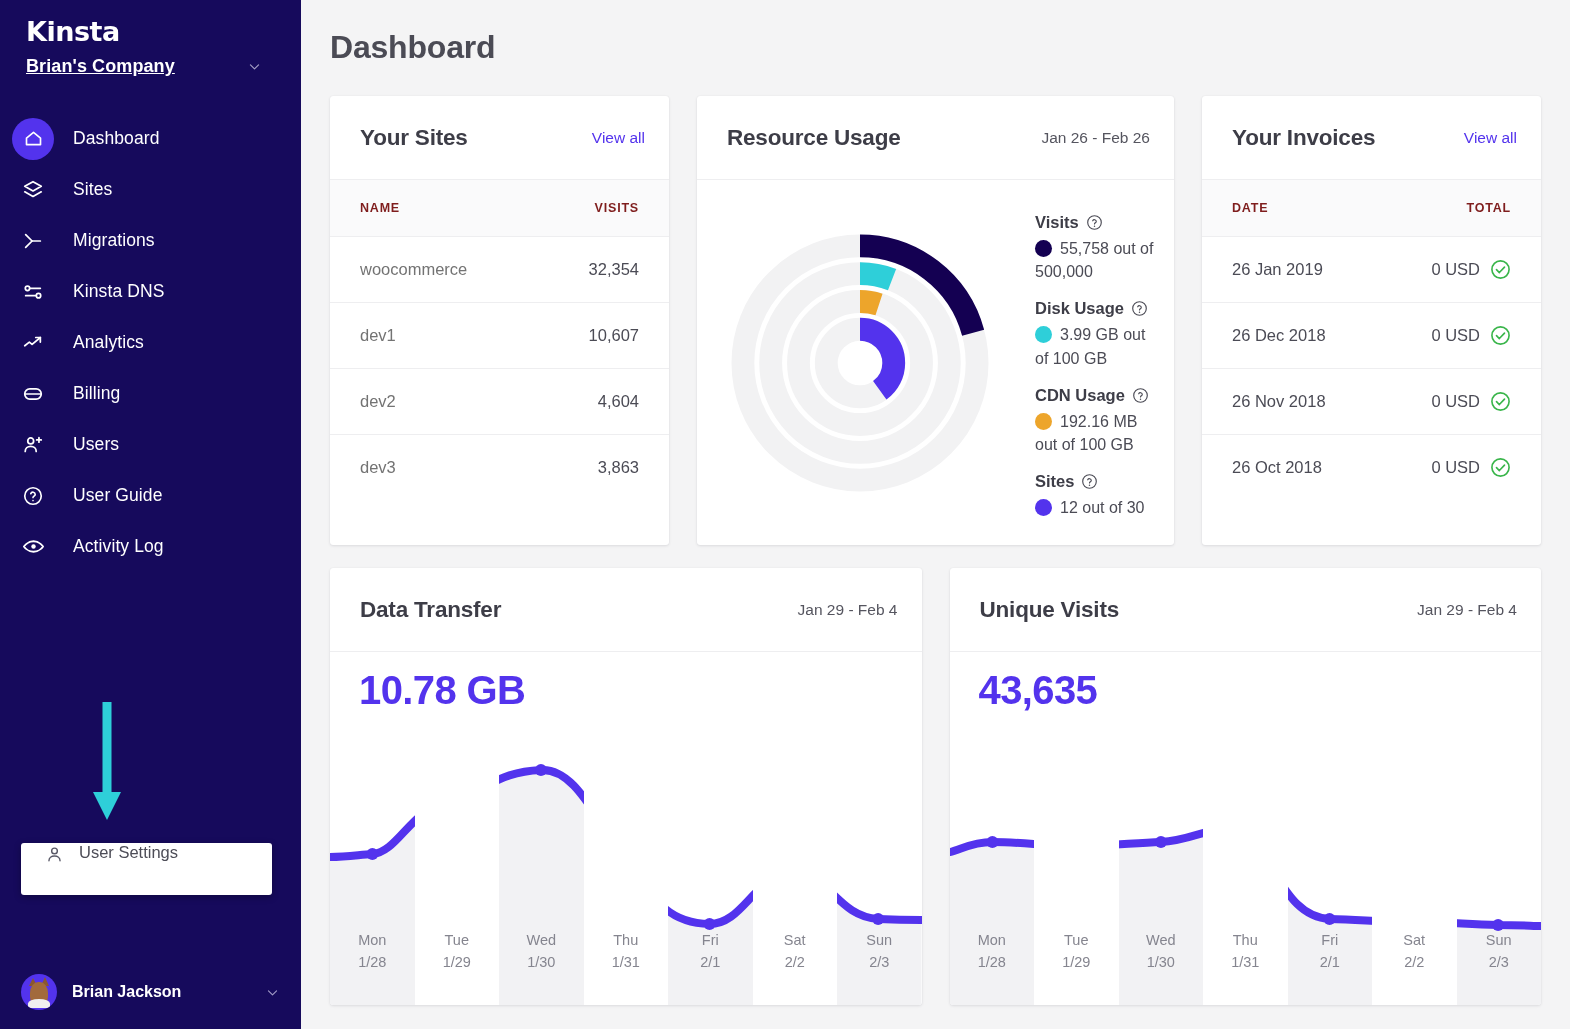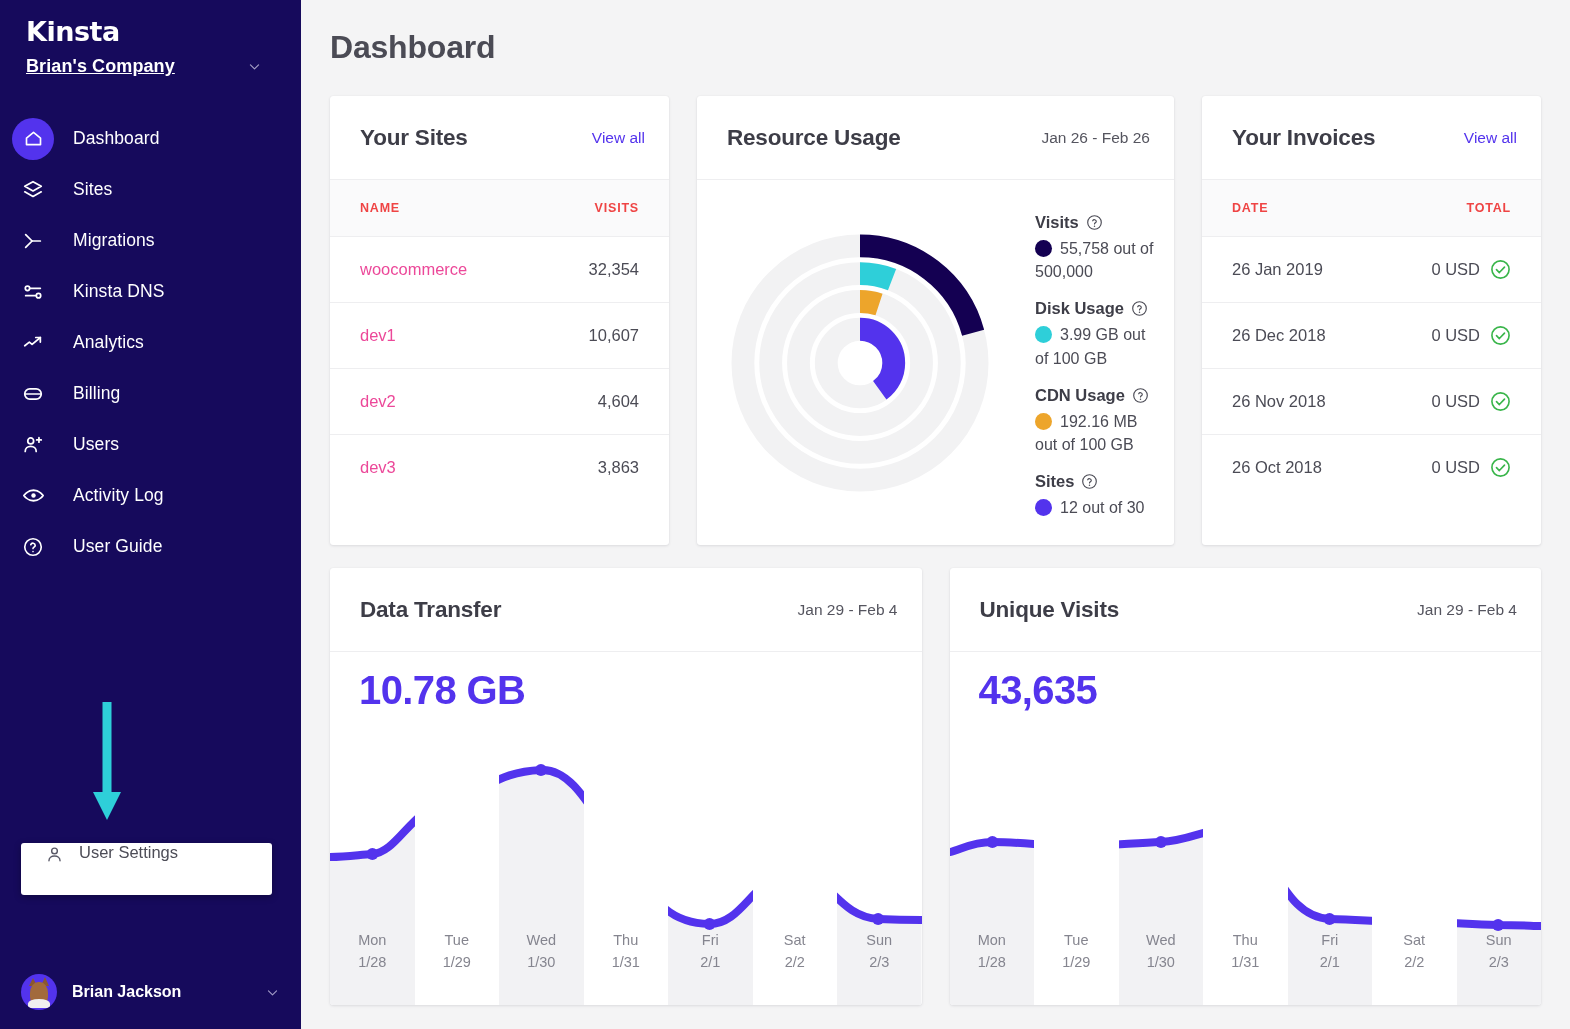--- a/index.html
+++ b/index.html
@@ -132,33 +132,33 @@
   .card-action {
     font-size: 15.5px; color: #5333ed; cursor: pointer;
   }
   .card-range { font-size: 15.5px; color: #55555f; }
 
   
   .tbl { width: 100%; border-collapse: collapse; }
   .tbl thead th {
     background: #fafafb;
     font-size: 12.5px; font-weight: 700; letter-spacing: .8px;
-    color: #ef4444; text-transform: uppercase;
+    color: #7f1d1d; text-transform: uppercase;
     text-align: left; height: 56px; padding: 0 30px;
     border-bottom: 1px solid #eeeef0;
   }
   .tbl thead th.r { text-align: right; }
   .tbl tbody td {
     height: 66px; padding: 0 30px;
     font-size: 16.5px; color: #4b4b55;
     border-bottom: 1px solid #eeeef0;
   }
   .tbl tbody td.r { text-align: right; }
   .tbl tbody tr:last-child td { border-bottom: none; }
-  .site-link { color: #ec4899; cursor: pointer; }
+  .site-link { color: #737373; cursor: pointer; }
   .tot-cell { display:flex; align-items:center; justify-content:flex-end; gap:10px; }
   .check-ico { width: 21px; height: 21px; }
   .check-ico svg { display:block; }
   .card-sites { width: 339px; flex: 0 0 339px; height: 449px; }
   .card-invoices { width: 339px; flex: 0 0 339px; height: 449px; }
   .card-resource { flex: 1; height: 449px; }
 
   
   .res-body { display: flex; height: 365px; padding: 0; }
   .donut-wrap { flex: 0 0 310px; display:flex; align-items:center; justify-content:center; padding-left:16px;}
@@ -291,37 +291,37 @@
               <circle cx="9.5" cy="7.5" r="3.2"></circle>
               <path d="M3.5 19c0-3.3 2.7-5.5 6-5.5s6 2.2 6 5.5"></path>
               <path d="M18.5 4v5M16 6.5h5"></path>
             </svg>
         </span>
         <span class="nav-label">Users</span>
       </div>
 
       <div class="nav-item">
         <span class="nav-ico">
-          <svg viewBox="0 0 24 24" width="23" height="23" fill="none" stroke="#ffffff" stroke-width="1.9" stroke-linecap="round" stroke-linejoin="round">
-              <path d="M2 12s3.6-5.5 10-5.5S22 12 22 12s-3.6 5.5-10 5.5S2 12 2 12z"></path>
-              <circle cx="12" cy="12" r="2.3" fill="#ffffff" stroke="none"></circle>
-            </svg>
-        </span>
-        <span class="nav-label">Activity Log</span>
-      </div>
-
-      <div class="nav-item">
-        <span class="nav-ico">
           <svg viewBox="0 0 24 24" width="22" height="22" fill="none" stroke="#ffffff" stroke-width="1.8" stroke-linecap="round" stroke-linejoin="round">
               <circle cx="12" cy="12" r="9"></circle>
               <path d="M9.6 9.4a2.5 2.5 0 014.8.9c0 1.7-2.4 2-2.4 3.4"></path>
               <circle cx="12" cy="17" r=".9" fill="#ffffff" stroke="none"></circle>
             </svg>
         </span>
         <span class="nav-label">User Guide</span>
+      </div>
+
+      <div class="nav-item">
+        <span class="nav-ico">
+          <svg viewBox="0 0 24 24" width="23" height="23" fill="none" stroke="#ffffff" stroke-width="1.9" stroke-linecap="round" stroke-linejoin="round">
+              <path d="M2 12s3.6-5.5 10-5.5S22 12 22 12s-3.6 5.5-10 5.5S2 12 2 12z"></path>
+              <circle cx="12" cy="12" r="2.3" fill="#ffffff" stroke="none"></circle>
+            </svg>
+        </span>
+        <span class="nav-label">Activity Log</span>
       </div>
 
     </nav>
 
     <div class="arrow-ann">
       <svg viewBox="0 0 30 120" width="30" height="120">
         <path d="M15 0 L15 95" stroke="#2ECFD9" stroke-width="9" stroke-linecap="butt" fill="none"></path>
         <path d="M1 90 L15 118 L29 90 Z" fill="#2ECFD9"></path>
       </svg>
     </div>

